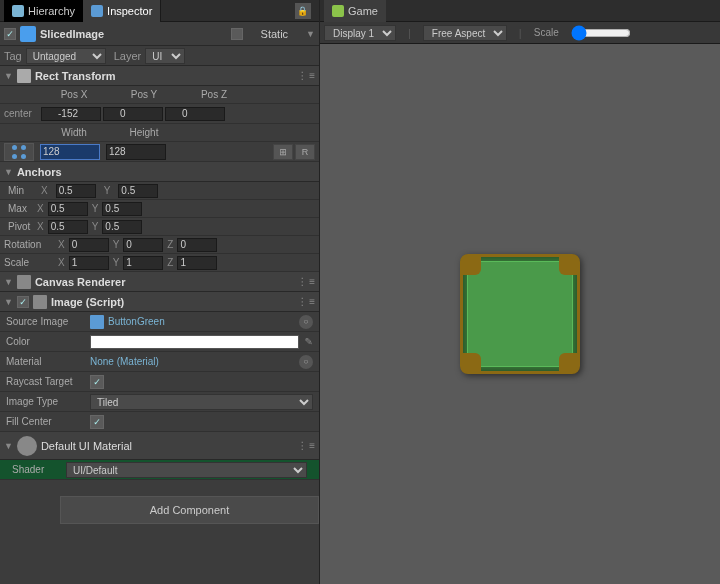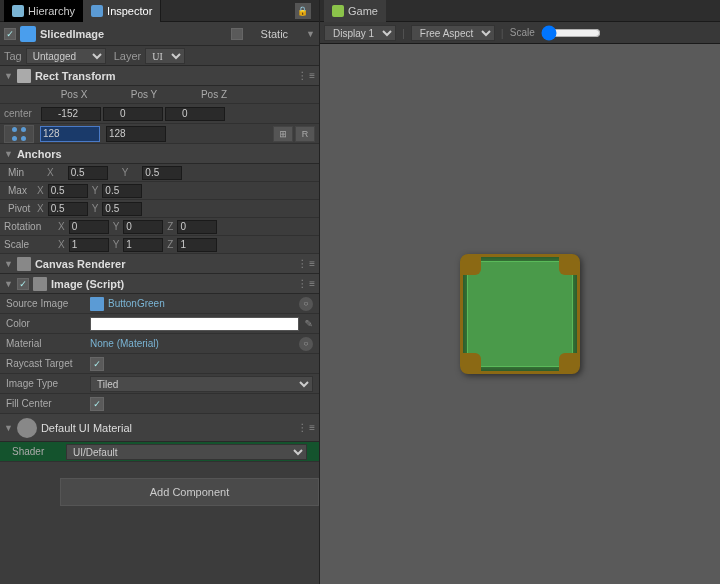--- a/index.html
+++ b/index.html
@@ -105,21 +105,20 @@
       height: 16px;
     }
     .layer-dropdown {
       background: #4a4a4a;
       border: 1px solid #333;
       color: #ccc;
       font-size: 10px;
       padding: 1px 2px;
       width: 40px;
       height: 16px;
-      font-family: Liberation Serif, serif;
     }
 
     
     .section-header {
       display: flex;
       align-items: center;
       height: 20px;
       padding: 0 4px;
       background: #404040;
       border-bottom: 1px solid #282828;
@@ -359,21 +358,21 @@
       width: 12px;
       height: 12px;
       background: #8bc34a;
       border-radius: 2px;
       display: inline-block;
     }
 
     .game-controls {
       display: flex;
       align-items: center;
-      gap: 6px;
+      gap: 12px;
       padding: 0 4px;
       height: 22px;
       background: #383838;
       border-bottom: 1px solid #1a1a1a;
     }
 
     .game-control-dropdown {
       background: #4a4a4a;
       border: 1px solid #333;
       color: #ccc;
@@ -585,20 +584,25 @@
       </div>
     </div>
 
     <div style="display:flex;align-items:center;height:20px;padding:0 4px;background:#3c3c3c;border-bottom:1px solid #303030;gap:2px;">
       <span style="color:#999;font-size:10px;width:35px;">center</span>
       <input class="field-input" value="-152" style="width: 60px;">
       <input class="field-input" value="0" style="width: 60px;">
       <input class="field-input" value="0" style="width: 60px;">
     </div>
 
+    <div style="display:flex;align-items:center;height:18px;padding:0 4px;background:#3c3c3c;border-bottom:1px solid #303030;">
+      <div style="width:35px;"></div>
+      <span style="color:#aaa;font-size:10px;width:70px;text-align:center;">Width</span>
+      <span style="color:#aaa;font-size:10px;width:70px;text-align:center;">Height</span>
+    </div>
 
     <div class="width-height-row">
 
       <div style="width:30px;height:18px;border:1px solid #555;background:#4a4a4a;display:flex;align-items:center;justify-content:center;flex-shrink:0;cursor:pointer;">
         <div style="width:14px;height:14px;position:relative;">
           <div style="position:absolute;top:0;left:0;width:5px;height:5px;background:#5b9bd5;border-radius:50%;"></div>
           <div style="position:absolute;top:0;right:0;width:5px;height:5px;background:#5b9bd5;border-radius:50%;"></div>
           <div style="position:absolute;bottom:0;left:0;width:5px;height:5px;background:#5b9bd5;border-radius:50%;"></div>
           <div style="position:absolute;bottom:0;right:0;width:5px;height:5px;background:#5b9bd5;border-radius:50%;"></div>
         </div>
@@ -609,21 +613,21 @@
         <button class="wh-btn" style="width:20px;height:16px;">⊞</button>
         <button class="wh-btn">R</button>
       </div>
     </div>
 
     <div class="section-header">
       <span class="arrow">▼</span>
       <span style="font-weight:bold;color:#ddd;font-size:11px;writing-mode:horizontal-tb;">Anchors</span>
     </div>
 
-    <div class="anchor-row" style="height:18px;padding:0 8px;gap:14px;display:flex;align-items:center;background:#3c3c3c;border-bottom:1px solid #303030;">
+    <div class="anchor-row" style="height:18px;padding:0 8px;gap:8px;display:flex;align-items:center;background:#3c3c3c;border-bottom:1px solid #303030;">
       <span style="color:#aaa;font-size:10px;width:25px;">Min</span>
       <span style="color:#888;font-size:10px;">X</span>
       <input class="anchor-input" value="0.5" style="">
       <span style="color:#888;font-size:10px;">Y</span>
       <input class="anchor-input" value="0.5" style="">
     </div>
 
     <div class="anchor-row" style="height:18px;padding:0 8px;gap:4px;display:flex;align-items:center;background:#3c3c3c;border-bottom:1px solid #303030;">
       <span style="color:#aaa;font-size:10px;width:25px;">Max</span>
       <span style="color:#888;font-size:10px;">X</span>

